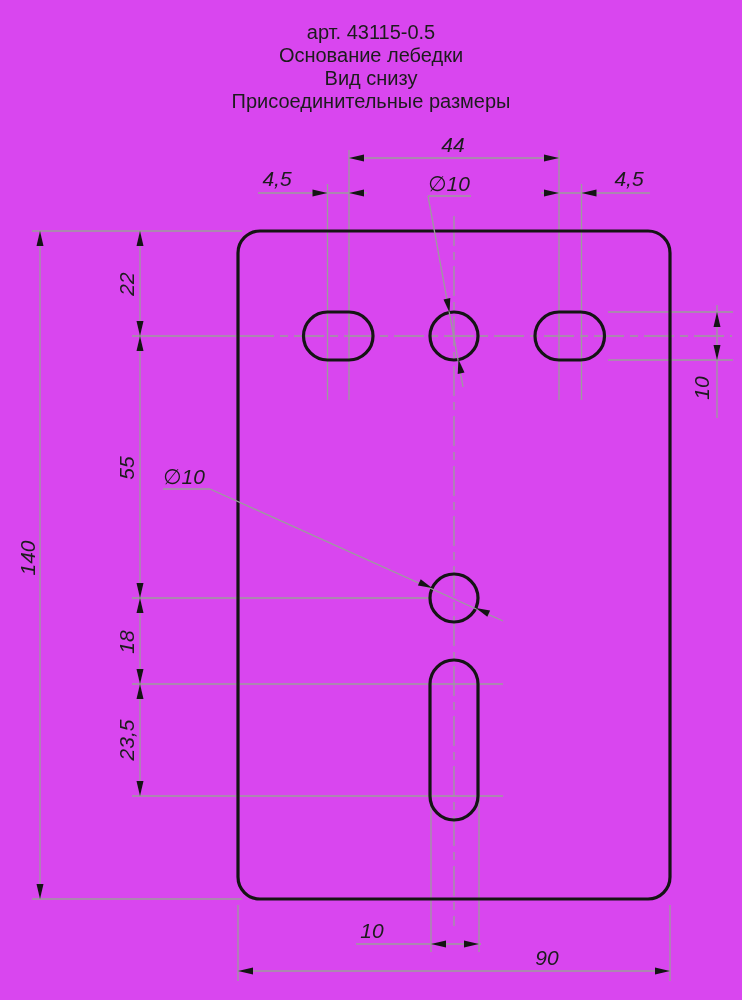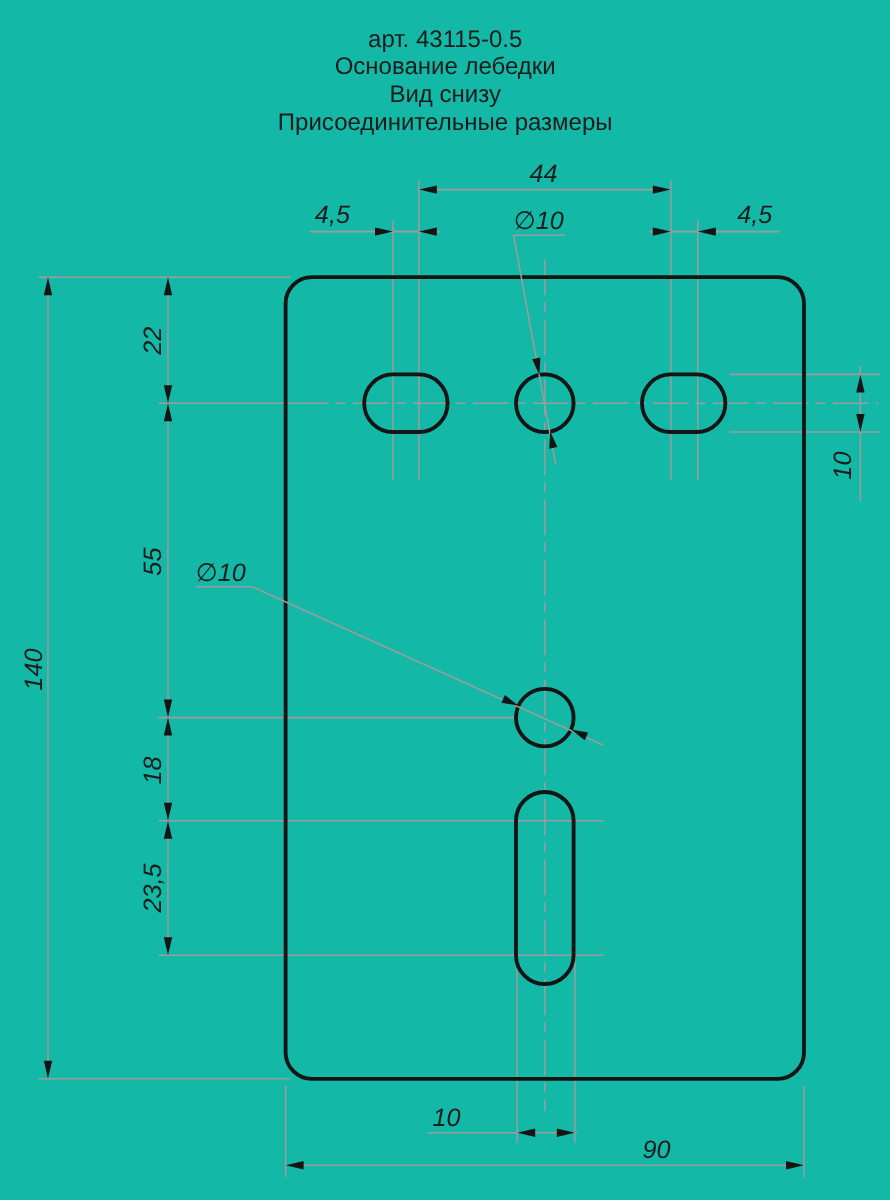--- a/index.html
+++ b/index.html
@@ -1,16 +1,16 @@
 <!DOCTYPE html>
 <html><head>
 <meta charset="utf-8">
 <style>
   html,body{margin:0;padding:0;background:#ffffff;}
-  .stage{position:relative;width:742px;height:1000px;background:#14b8a6;overflow:hidden;
+  .stage{position:relative;width:742px;height:1000px;background:#d946ef;overflow:hidden;
          font-family:"Liberation Sans","DejaVu Sans",sans-serif;}
   svg{display:block;}
   .title-text{font-family:"Liberation Sans","DejaVu Sans",sans-serif;
               font-size:20px;fill:#1c1c1c;}
   .dim-text{font-family:"Liberation Sans","DejaVu Sans",sans-serif;
             font-size:21px;font-style:italic;fill:#1c1c1c;}
   .outline{stroke:#141414;stroke-width:3.2;fill:none;stroke-linecap:round;}
   .thin{stroke:#9c9c9c;stroke-width:1.3;fill:none;}
   .cline{stroke:#9c9c9c;stroke-width:1.3;fill:none;stroke-dasharray:30 6 8 6;}
   .arw{fill:#141414;stroke:none;}

